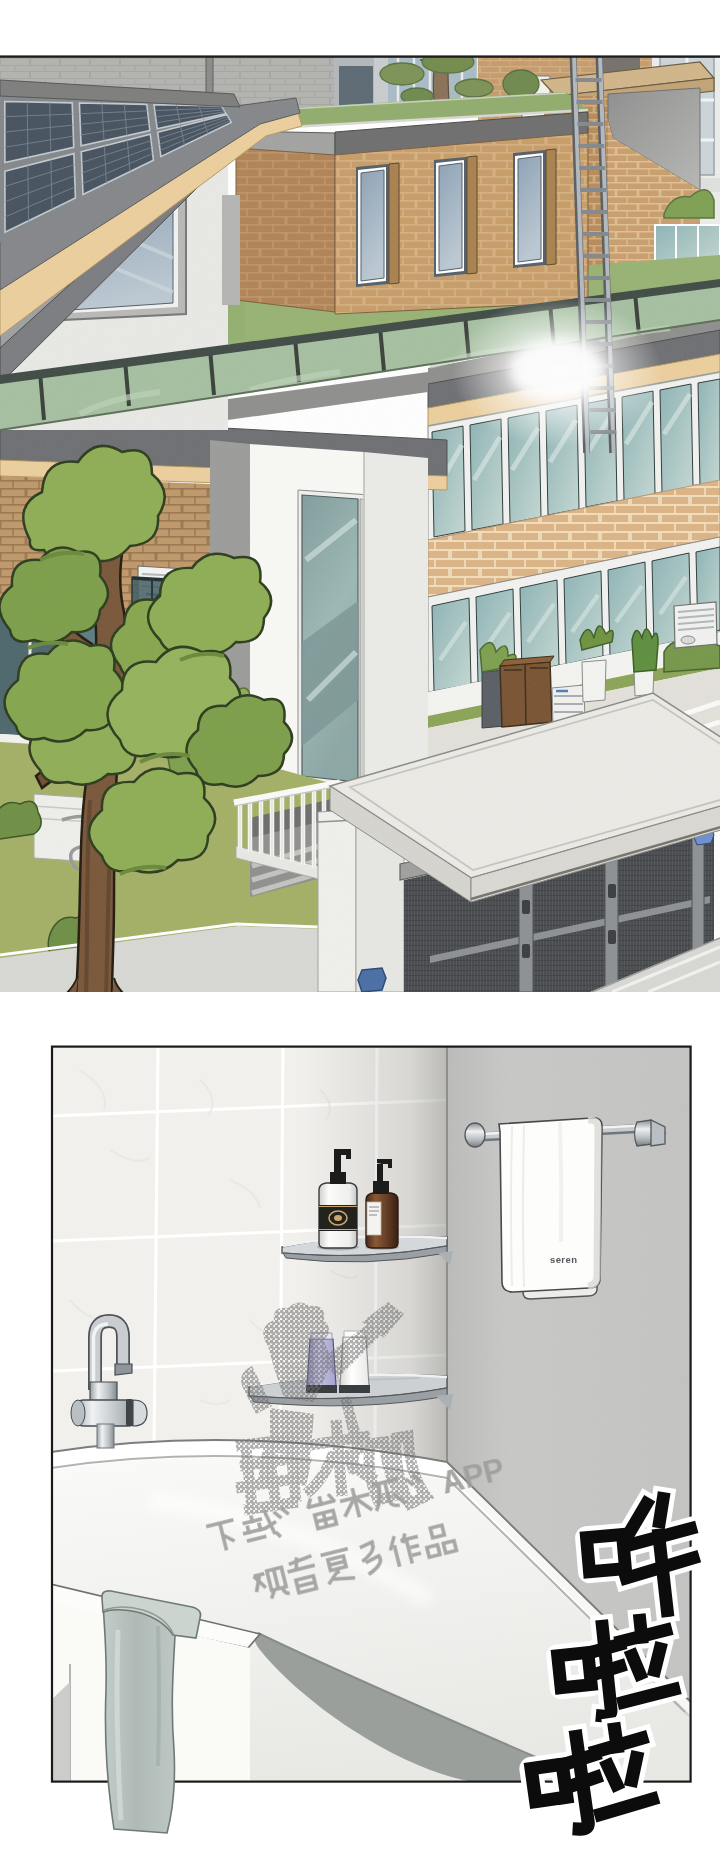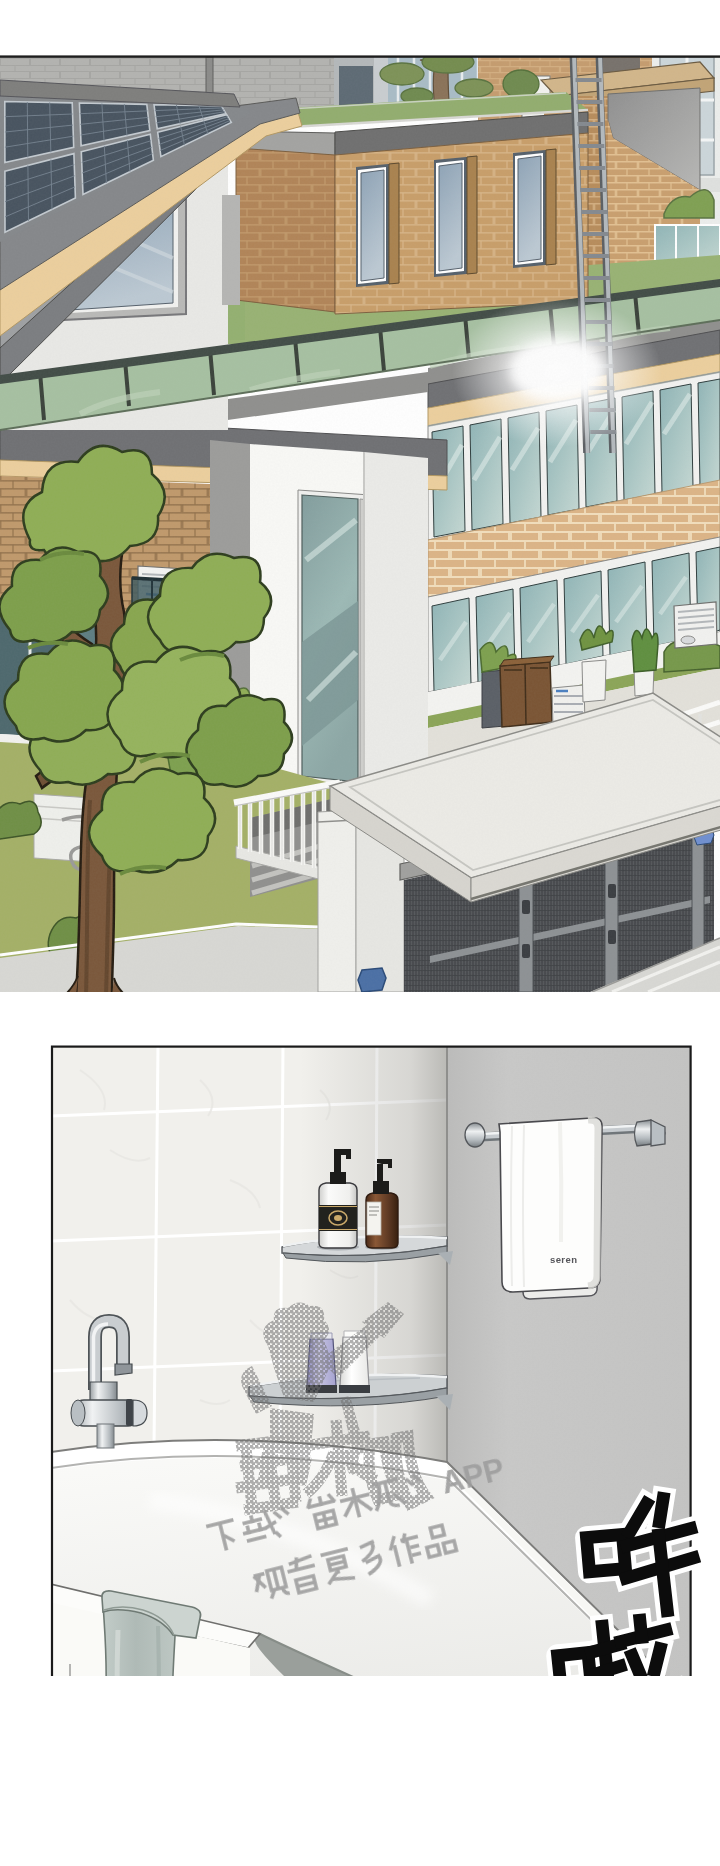--- a/index.html
+++ b/index.html
@@ -1,14 +1,14 @@
 <!DOCTYPE html>
 <html><head><meta charset="utf-8"><title>page</title><style>
 html,body{margin:0;padding:0;background:#fff}
-#page{width:720px;height:1676px;position:relative;background:#d946ef;overflow:hidden;font-family:"Liberation Sans",sans-serif}
+#page{width:720px;height:1866px;position:relative;background:#d946ef;overflow:hidden;font-family:"Liberation Sans",sans-serif}
 svg{display:block}
 </style></head>
 <body>
 <div id="page">
 <svg width="720" height="1866" viewBox="0 0 720 1866" xmlns="http://www.w3.org/2000/svg">
 <defs>
 <pattern id="brickA" width="26" height="16" patternUnits="userSpaceOnUse">
  <rect width="26" height="16" fill="#c89e69"></rect>
  <path d="M0 .8H26 M0 8.8H26" stroke="#d9b689" stroke-width="1.3" fill="none"></path>
  <path d="M13 .8V8.8 M.8 8.8V16.8 M25.2 8.8V16.8" stroke="#d9b689" stroke-width="1.2" fill="none"></path>

